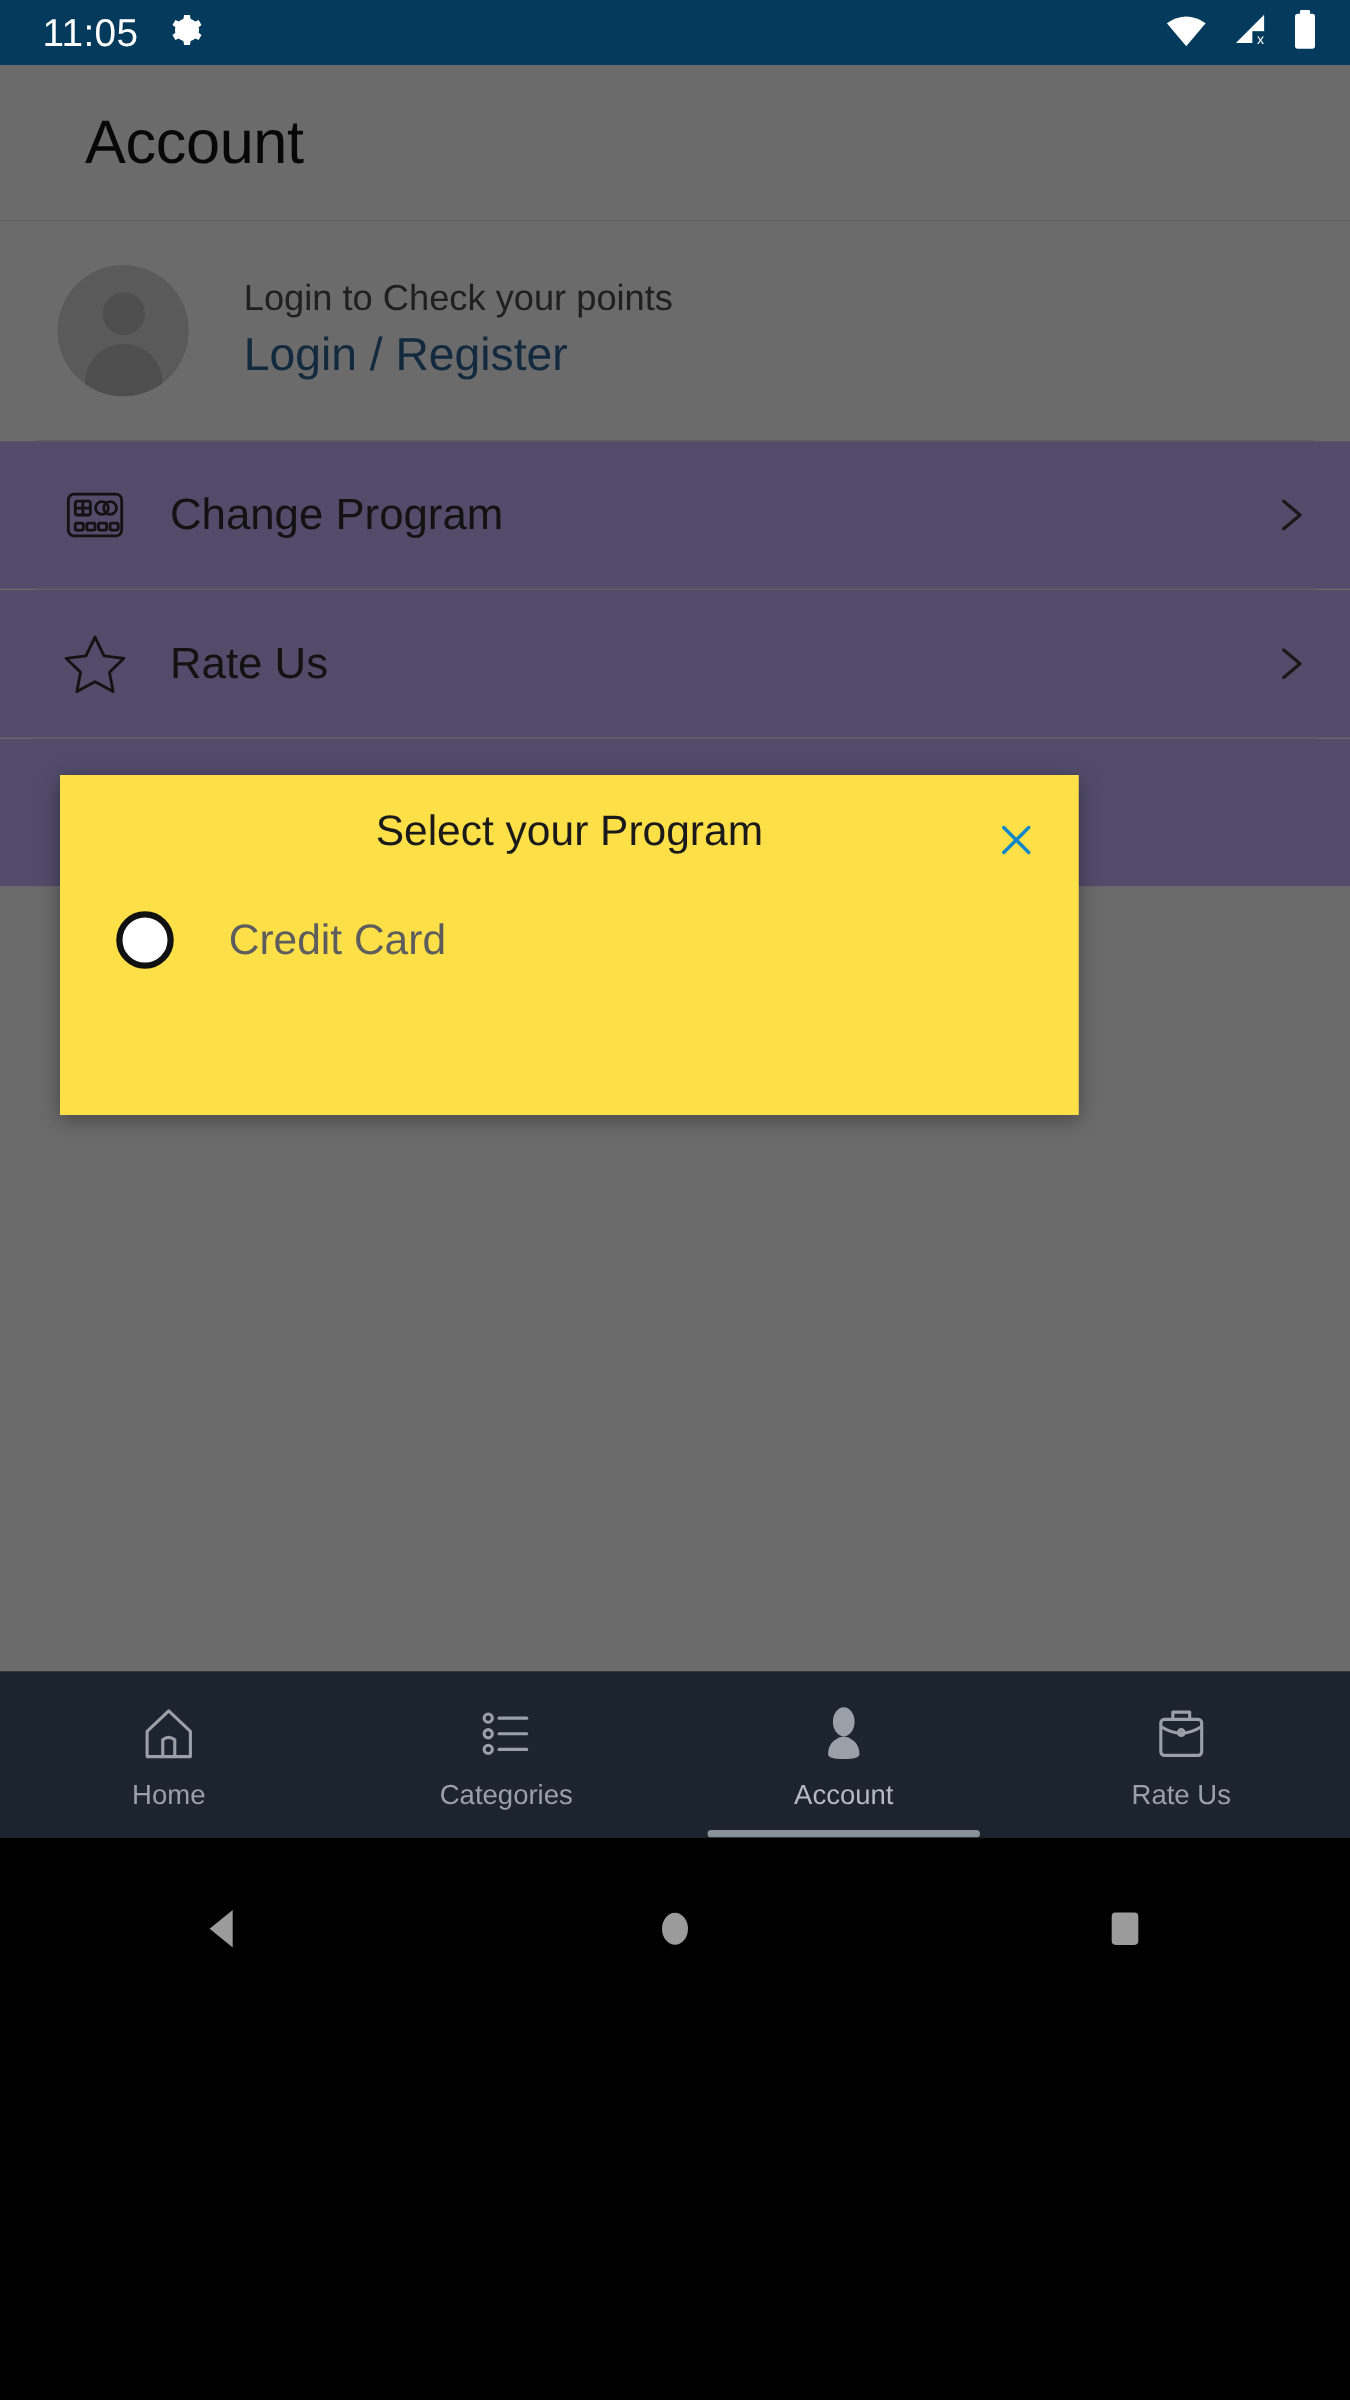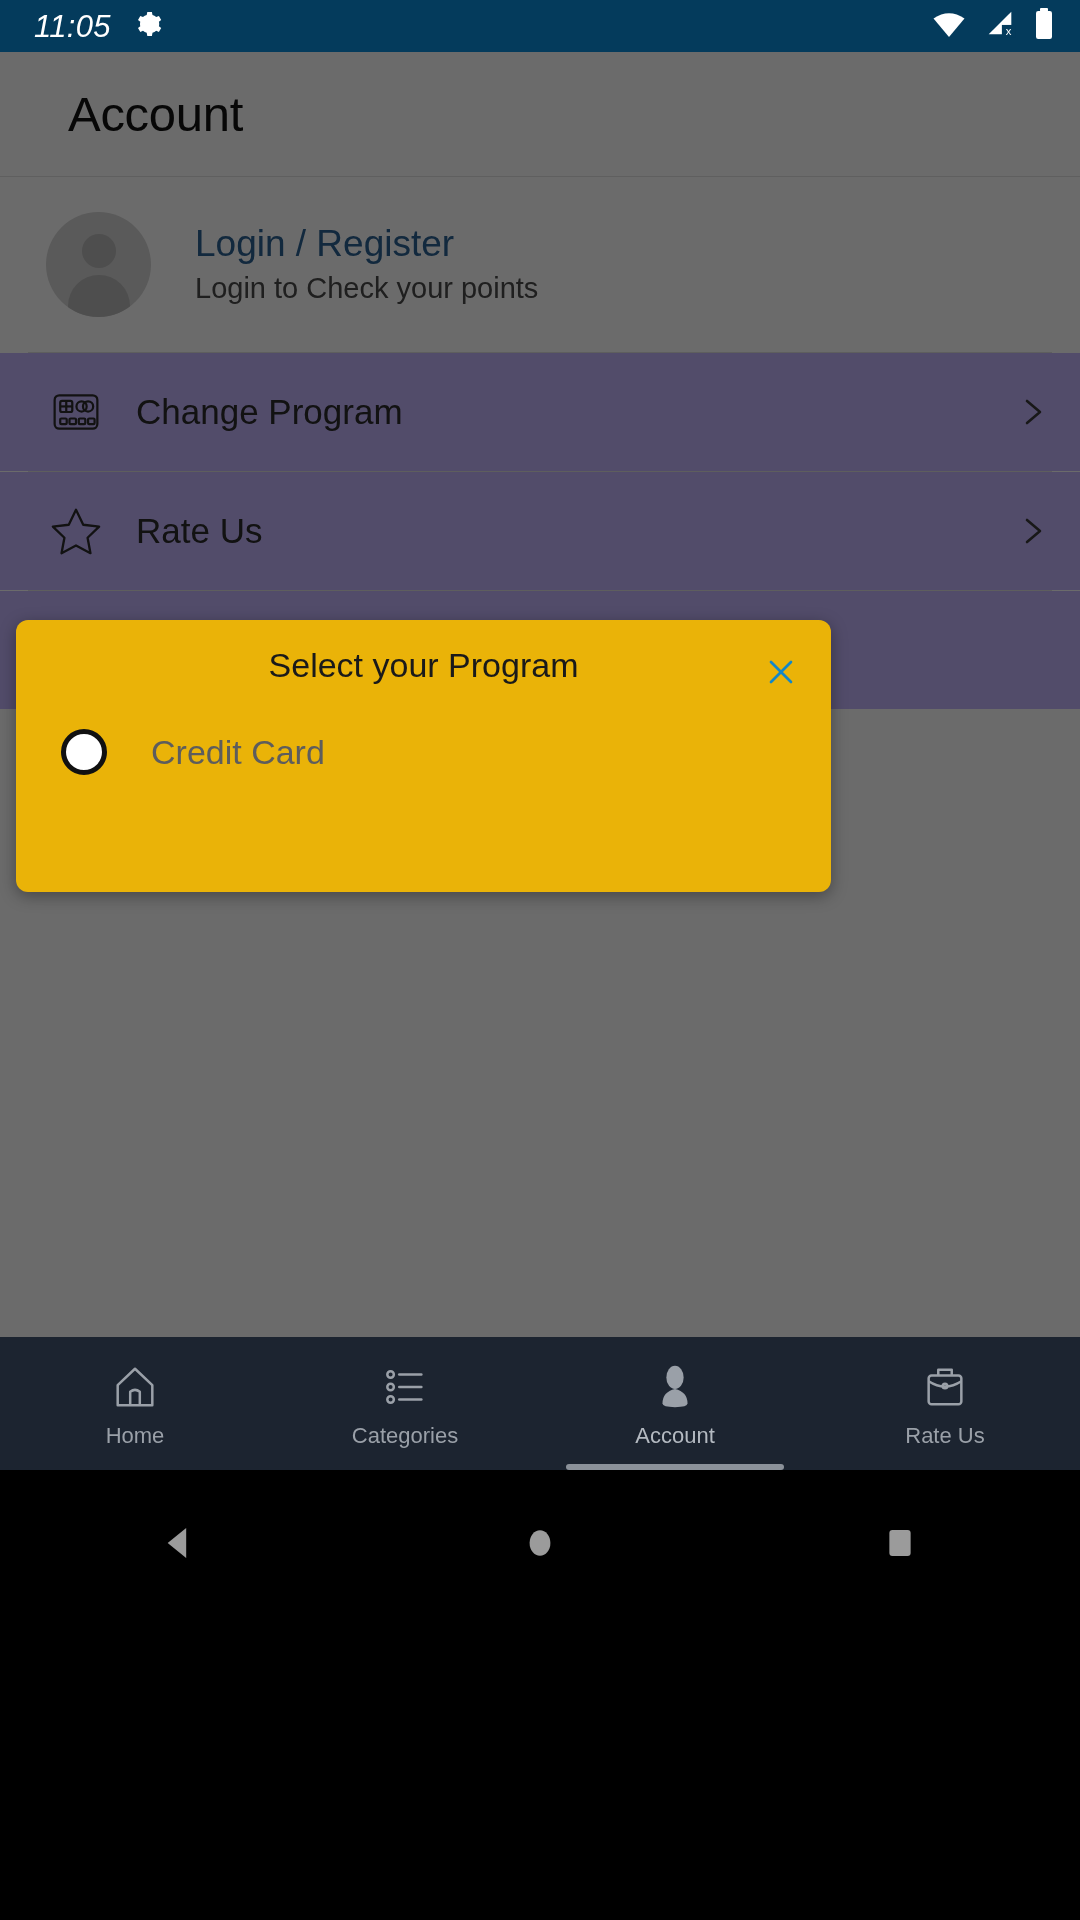--- a/index.html
+++ b/index.html
@@ -31,21 +31,20 @@
     display: flex;
     align-items: center;
     justify-content: space-between;
     padding: 0 26px 0 34px;
     z-index: 60;
   }
   .status-left {
     display: flex;
     align-items: center;
     gap: 22px;
-    font-style: italic;
   }
   #status-time {
     color: #ffffff;
     font-size: 31px;
     font-weight: 500;
     letter-spacing: 0.3px;
     line-height: 1;
   }
   .status-right {
     display: flex;
@@ -167,28 +166,27 @@
     top: 52px; left: 0;
     width: 1080px;
     height: 1868px;
     background: rgba(0,0,0,0.58);
     z-index: 20;
   }
 
   
   #dialog {
     position: absolute;
-    left: 16px;
+    left: 48px;
     top: 620px;
     width: 815px;
     height: 272px;
-    background: #eab308;
+    background: #fde047;
     z-index: 40;
     box-shadow: 0 4px 16px rgba(0,0,0,0.35);
-    border-radius: 12px;
   }
   #dialog-header {
     position: relative;
     height: 90px;
     display: flex;
     align-items: center;
     justify-content: center;
   }
   #dialog-title {
     font-size: 34px;
@@ -318,22 +316,22 @@
 
   <div id="app-content">
 
     <div id="appbar">
       <div id="page-title">Account</div>
     </div>
 
     <div id="profile-row">
       <div id="avatar"></div>
       <div class="profile-text">
+        <div id="login-sub">Login to Check your points</div>
         <div id="login-register">Login / Register</div>
-        <div id="login-sub">Login to Check your points</div>
       </div>
     </div>
 
     <div class="divider"></div>
 
     <div class="menu-row">
       <div class="menu-icon">
         <svg viewBox="0 0 56 56" width="52" height="52" fill="none" stroke="#2b2b2b" stroke-width="2.4">
           <rect x="5" y="10" width="46" height="36" rx="5"></rect>
           <rect x="11" y="16" width="13" height="12" rx="2"></rect>

